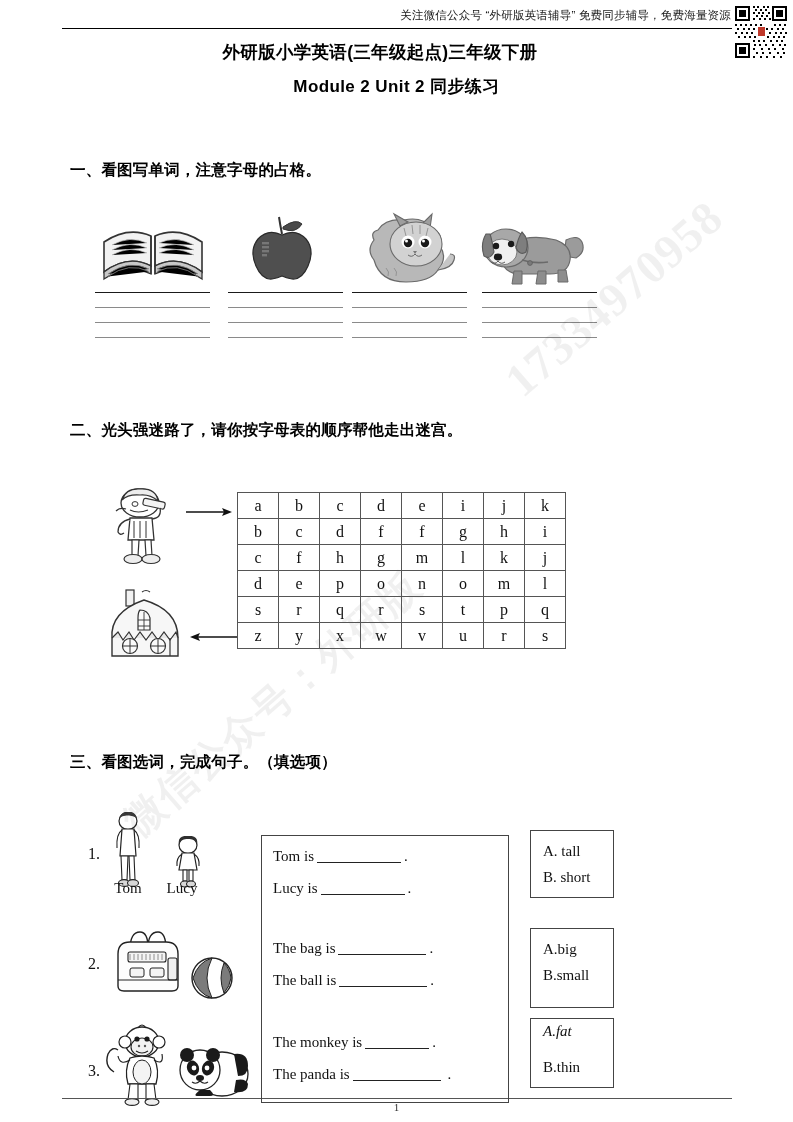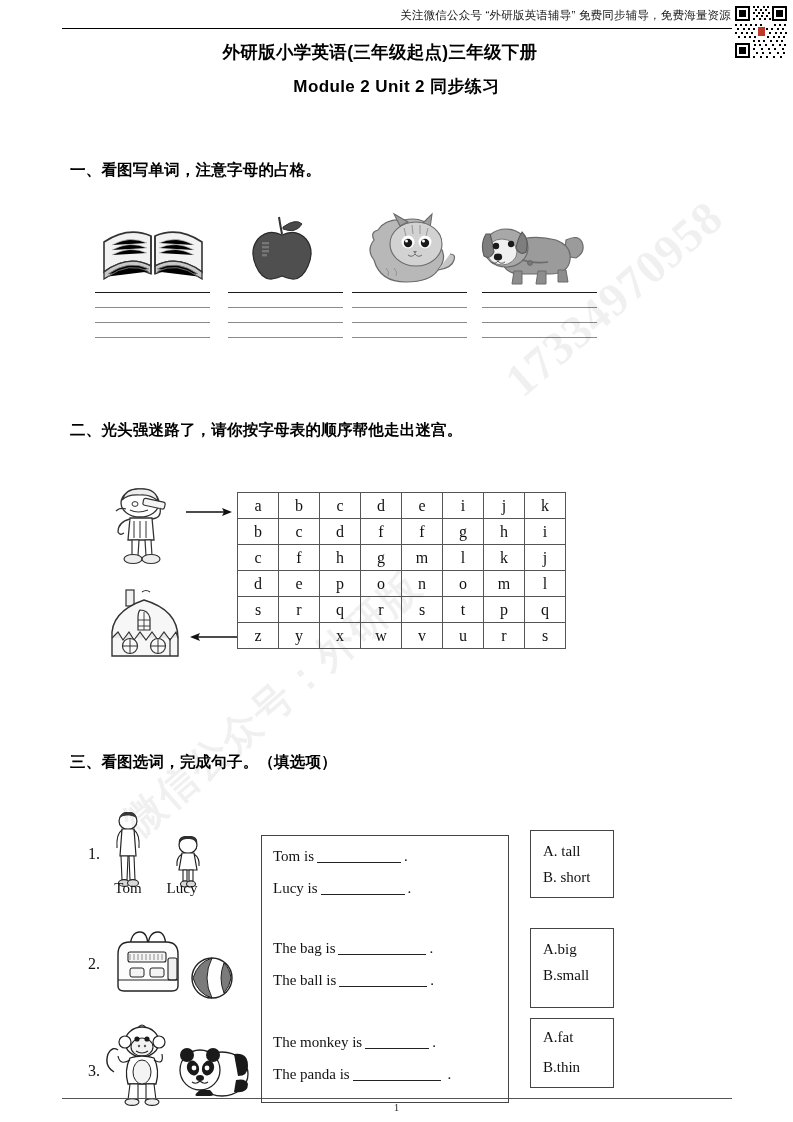--- a/index.html
+++ b/index.html
@@ -701,18 +701,18 @@
 
 <div class="opt-box" style="left:530px; top:830px; width:84px; height:68px;">
   <div class="opt-line" style="top:12px;">A. tall</div>
   <div class="opt-line" style="top:38px;">B. short</div>
 </div>
 <div class="opt-box" style="left:530px; top:928px; width:84px; height:80px;">
   <div class="opt-line" style="top:12px;">A.big</div>
   <div class="opt-line" style="top:38px;">B.small</div>
 </div>
 <div class="opt-box" style="left:530px; top:1018px; width:84px; height:70px;">
-  <div class="opt-line" style="top:10px;">A.fat</div>
+  <div class="opt-line" style="top:4px;font-style:italic;">A.fat</div>
   <div class="opt-line" style="top:40px;">B.thin</div>
 </div>
 
 <div class="hr-bot"></div>
 <div class="pageno">1</div>
 
 </body></html>

